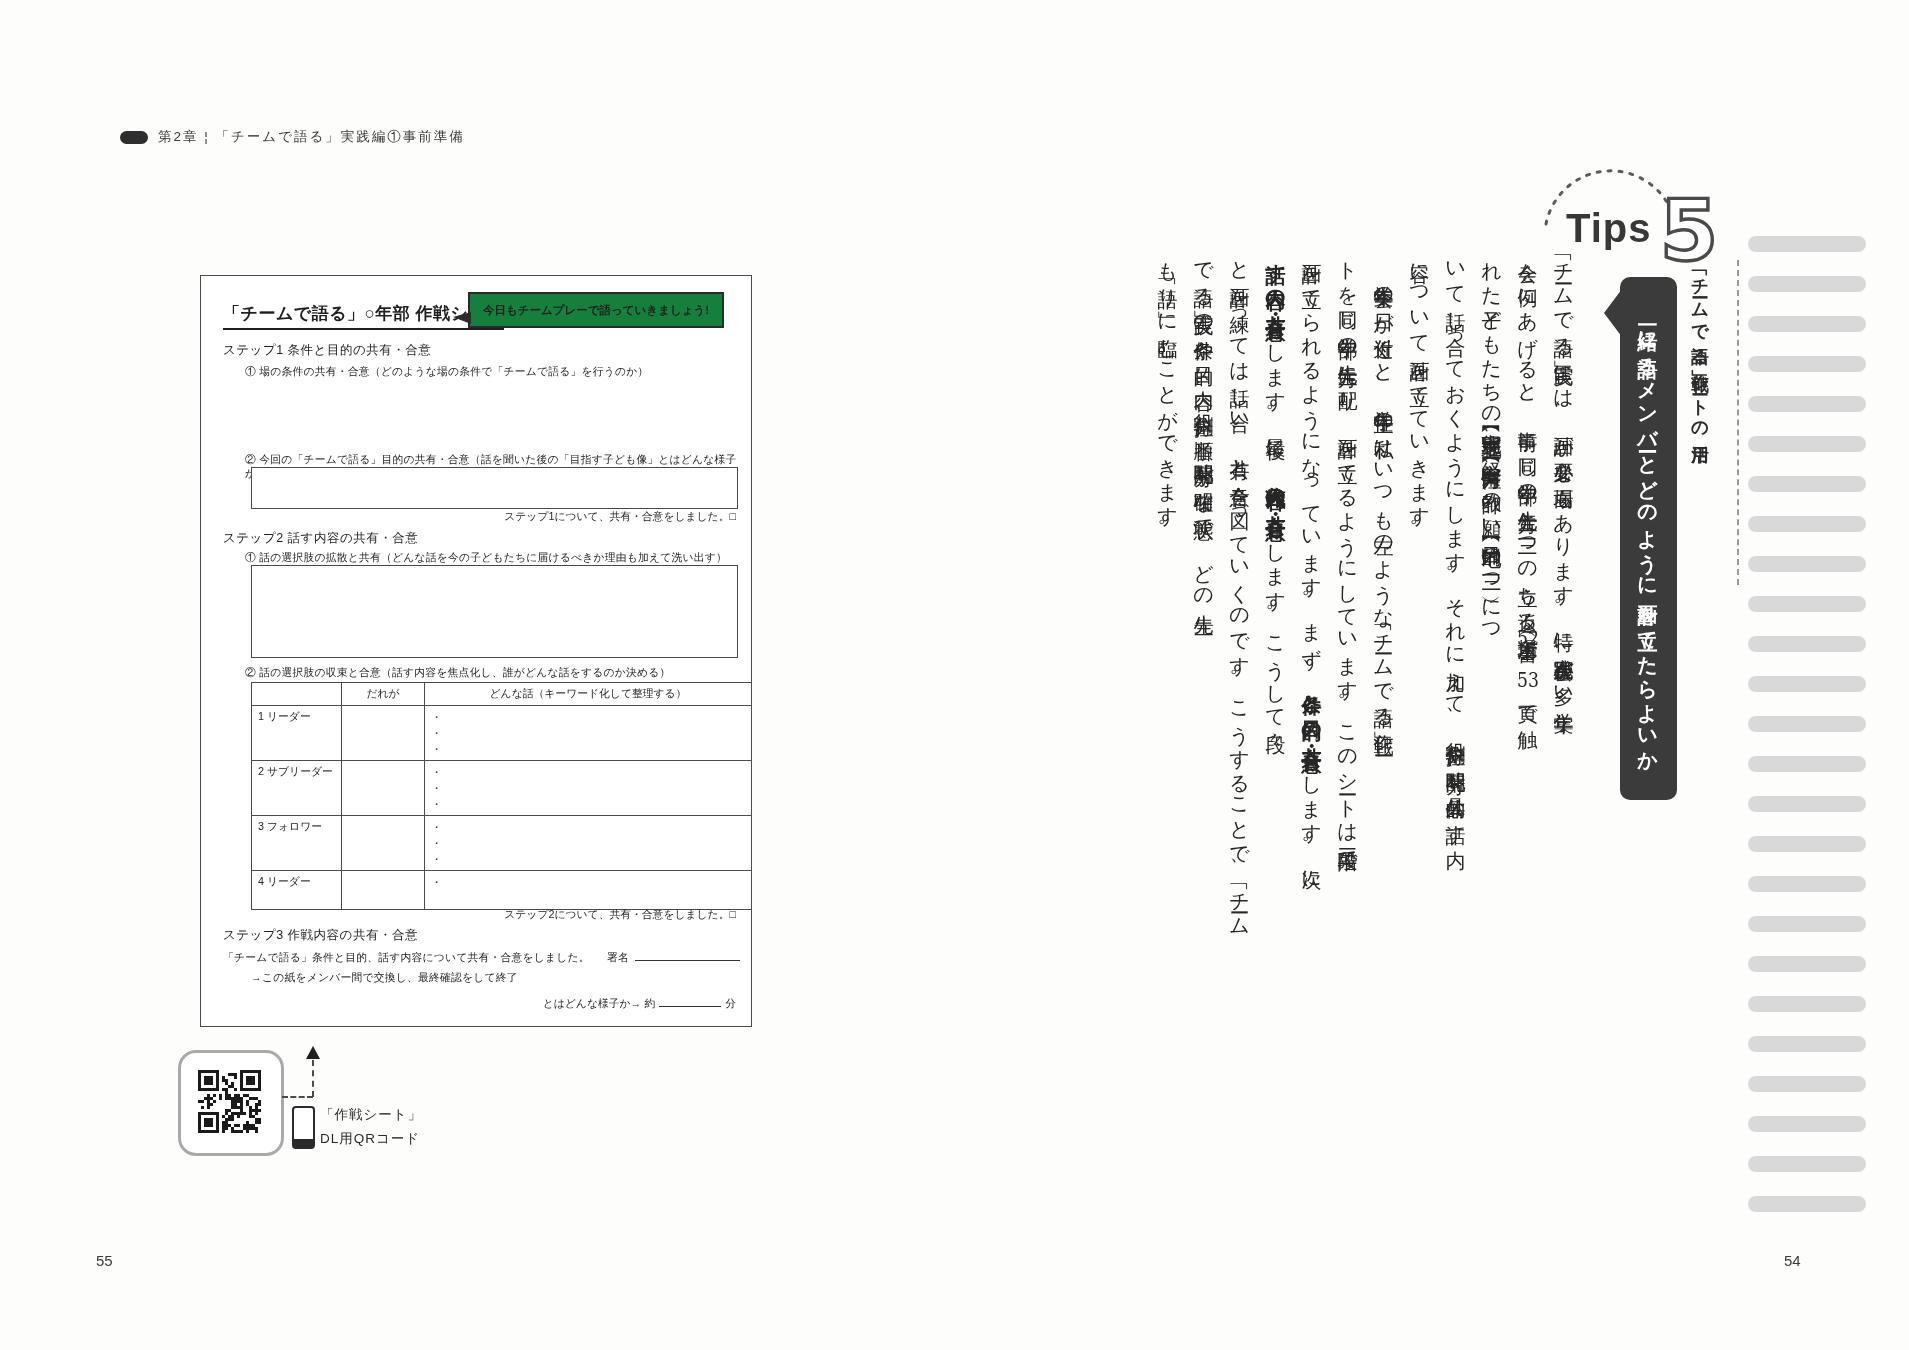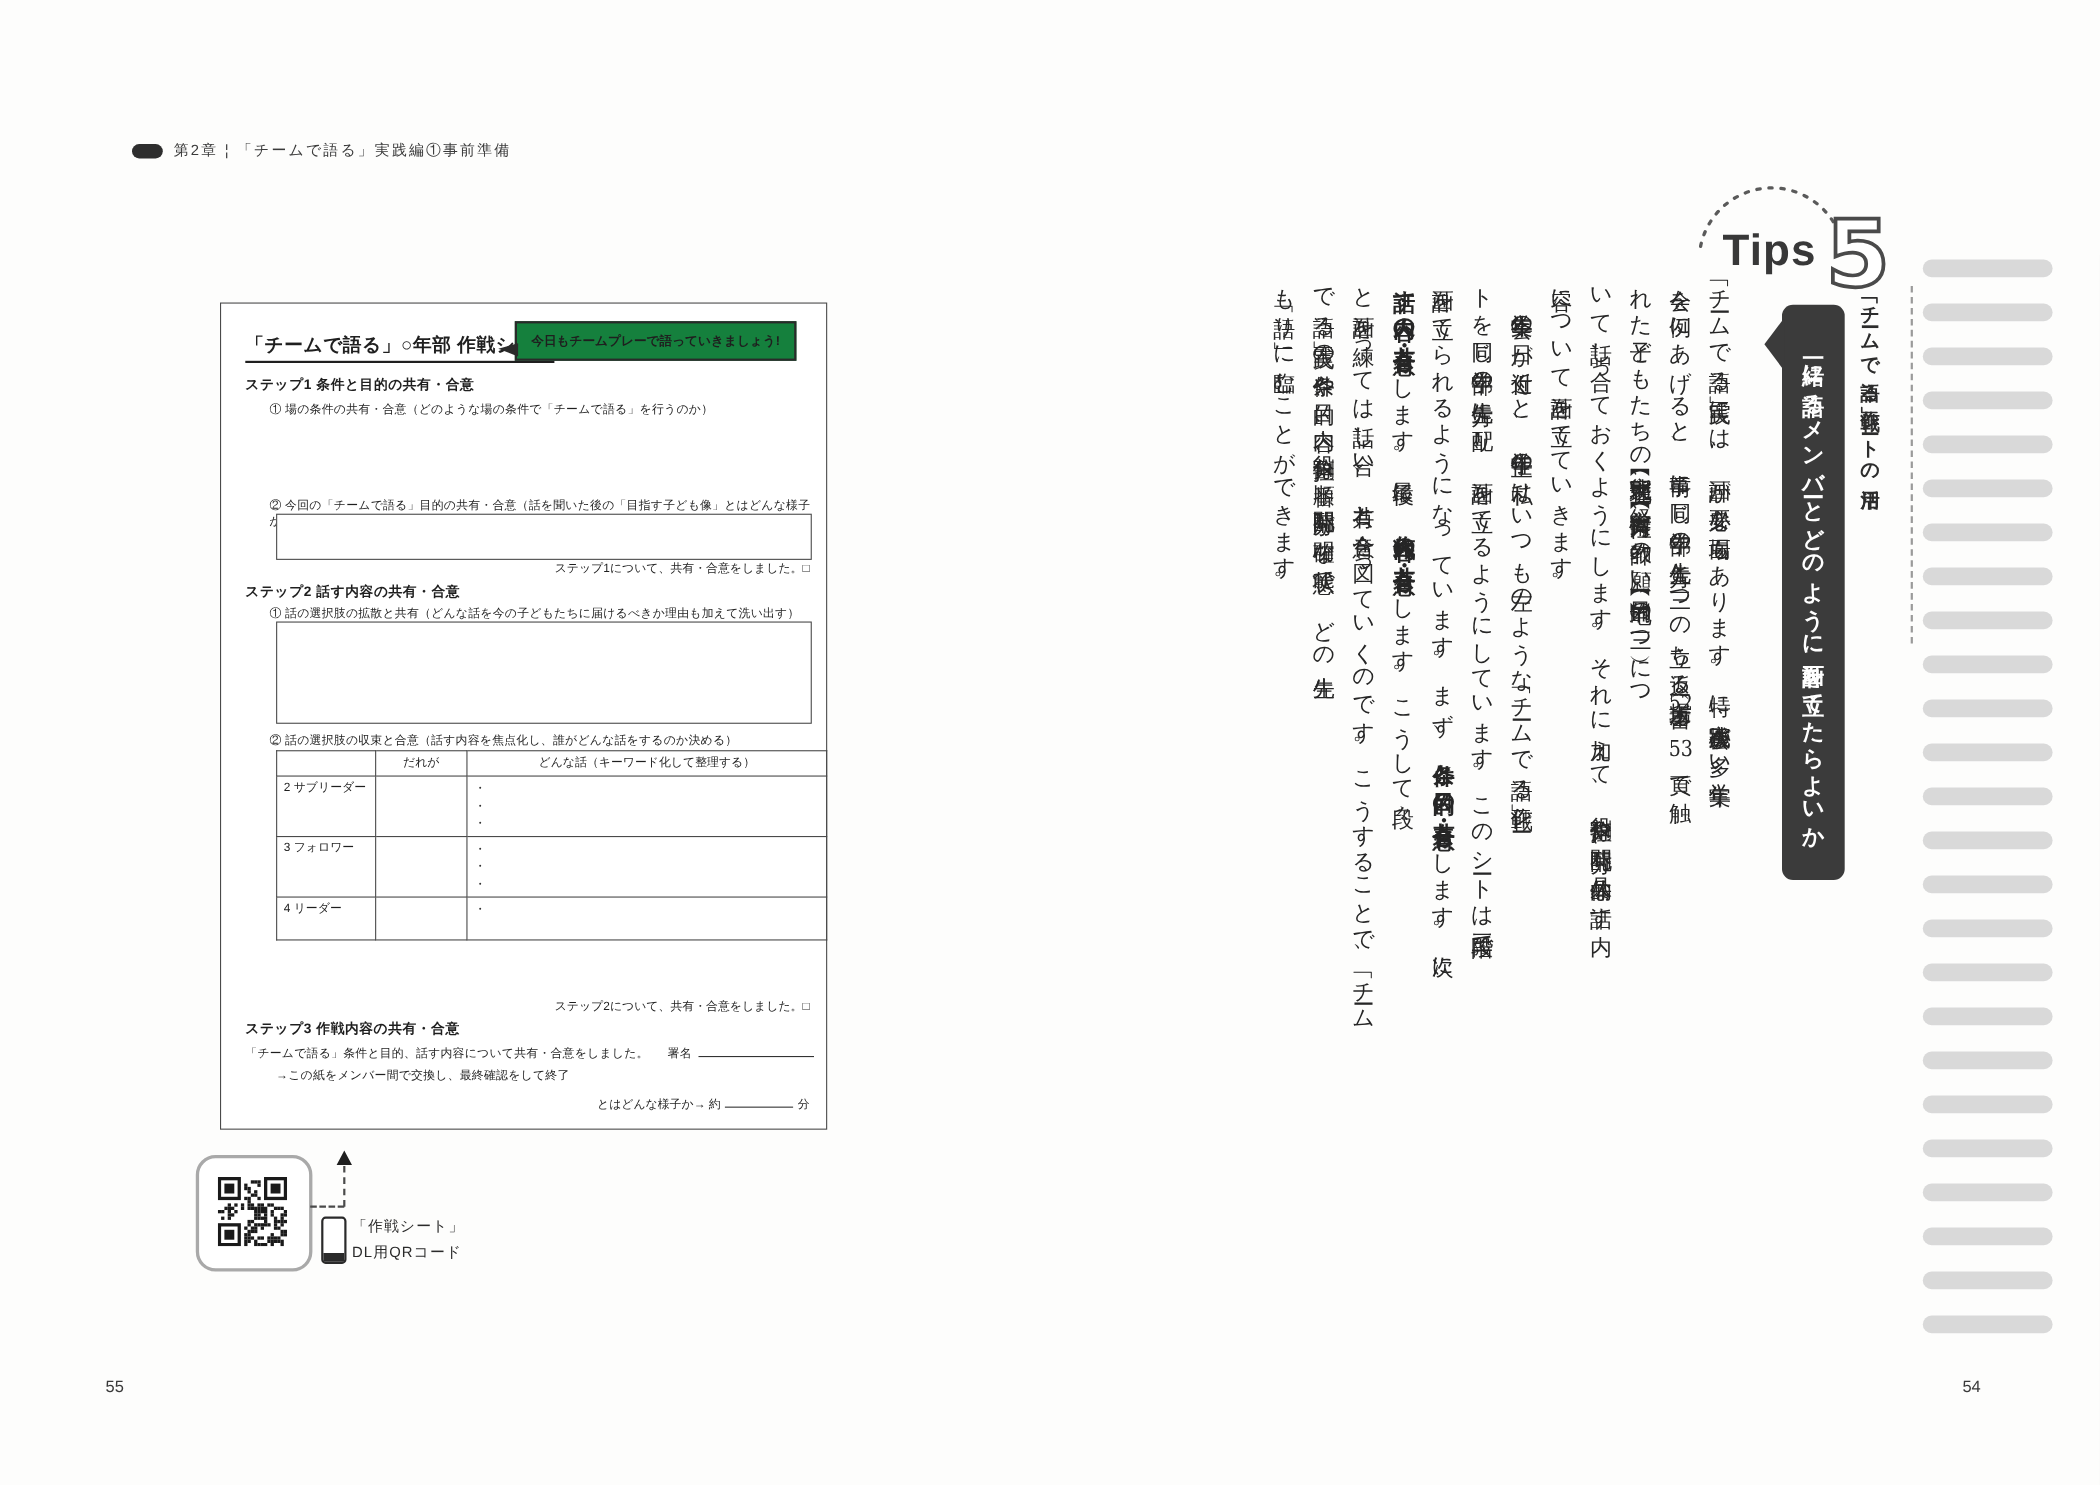--- a/index.html
+++ b/index.html
@@ -10,21 +10,21 @@
   .chapter-pill{width:28px;height:13px;border-radius:7px;background:#2e2e2e;}
   .chapter-text{font-size:13.5px;letter-spacing:2px;color:#3a3a3a;}
   .worksheet{position:absolute;left:200px;top:275px;width:550px;height:750px;
              border:1.6px solid #4a4a4a;background:#fff;font-size:11.5px;color:#1f1f1f;}
   .ws-title{position:absolute;left:22px;top:26px;font-size:17px;font-weight:bold;
             border-bottom:2px solid #1f1f1f;padding-bottom:3px;letter-spacing:.5px;}
   .bubble{position:absolute;left:267px;top:16px;width:252px;height:32px;border:2px solid #2a2a2a;
           display:flex;align-items:center;justify-content:center;font-size:11.5px;font-weight:bold;background:#15803d;}
   .bubble-tail{position:absolute;left:-17px;bottom:2px;width:0;height:0;
                border-top:5px solid transparent;border-bottom:7px solid transparent;border-right:18px solid #2a2a2a;}
-  .step-heading{position:absolute;left:22px;font-size:12.5px;font-weight:bold;letter-spacing:.5px;}
+  .step-heading{position:absolute;left:22px;font-size:12.5px;font-weight:normal;letter-spacing:.5px;}
   .ws-line{position:absolute;left:44px;font-size:10.8px;letter-spacing:.2px;}
   .blank-box{position:absolute;left:50px;width:485px;border:1.2px solid #4a4a4a;background:#fff;}
   .confirm{position:absolute;right:15px;font-size:10.8px;text-align:right;}
   .ws-table{position:absolute;left:50px;border-collapse:collapse;table-layout:fixed;}
   .ws-table td,.ws-table th{border:1.2px solid #4a4a4a;font-size:10.8px;font-weight:normal;
         vertical-align:top;text-align:left;padding:3px 6px;line-height:1.35;}
   .t2-head td{text-align:center;padding:3px 2px;}
   .bullet-line{line-height:16px;font-size:11px;color:#333;}
   .sig-underline{display:inline-block;width:105px;border-bottom:1.2px solid #333;height:12px;margin-left:6px;}
   .time-underline{display:inline-block;width:62px;border-bottom:1.2px solid #333;height:12px;margin:0 4px;}
@@ -100,20 +100,29 @@
 
     <table class="ws-table" style="top:406px;width:485px;">
       <tbody>
           <tr class="t2-head" style="height:23px;">
         <td style="width:85px;border-top-color:#4a4a4a;"></td>
         <td style="width:78px;">だれが</td>
         <td style="width:322px;">どんな話（キーワード化して整理する）</td>
       </tr>
       </tbody>
         <tbody id="roles-tbody">
+          <tr style="height: 52px;">
+            <td>1 リーダー</td>
+            <td></td>
+            <td>
+              <div class="bullet-line">・</div>
+              <div class="bullet-line">・</div>
+              <div class="bullet-line">・</div>
+            </td>
+          </tr>
           <tr style="height: 51px;">
             <td>2 サブリーダー</td>
             <td></td>
             <td>
               <div class="bullet-line">・</div>
               <div class="bullet-line">・</div>
               <div class="bullet-line">・</div>
             </td>
           </tr>
           <tr style="height: 51px;">

